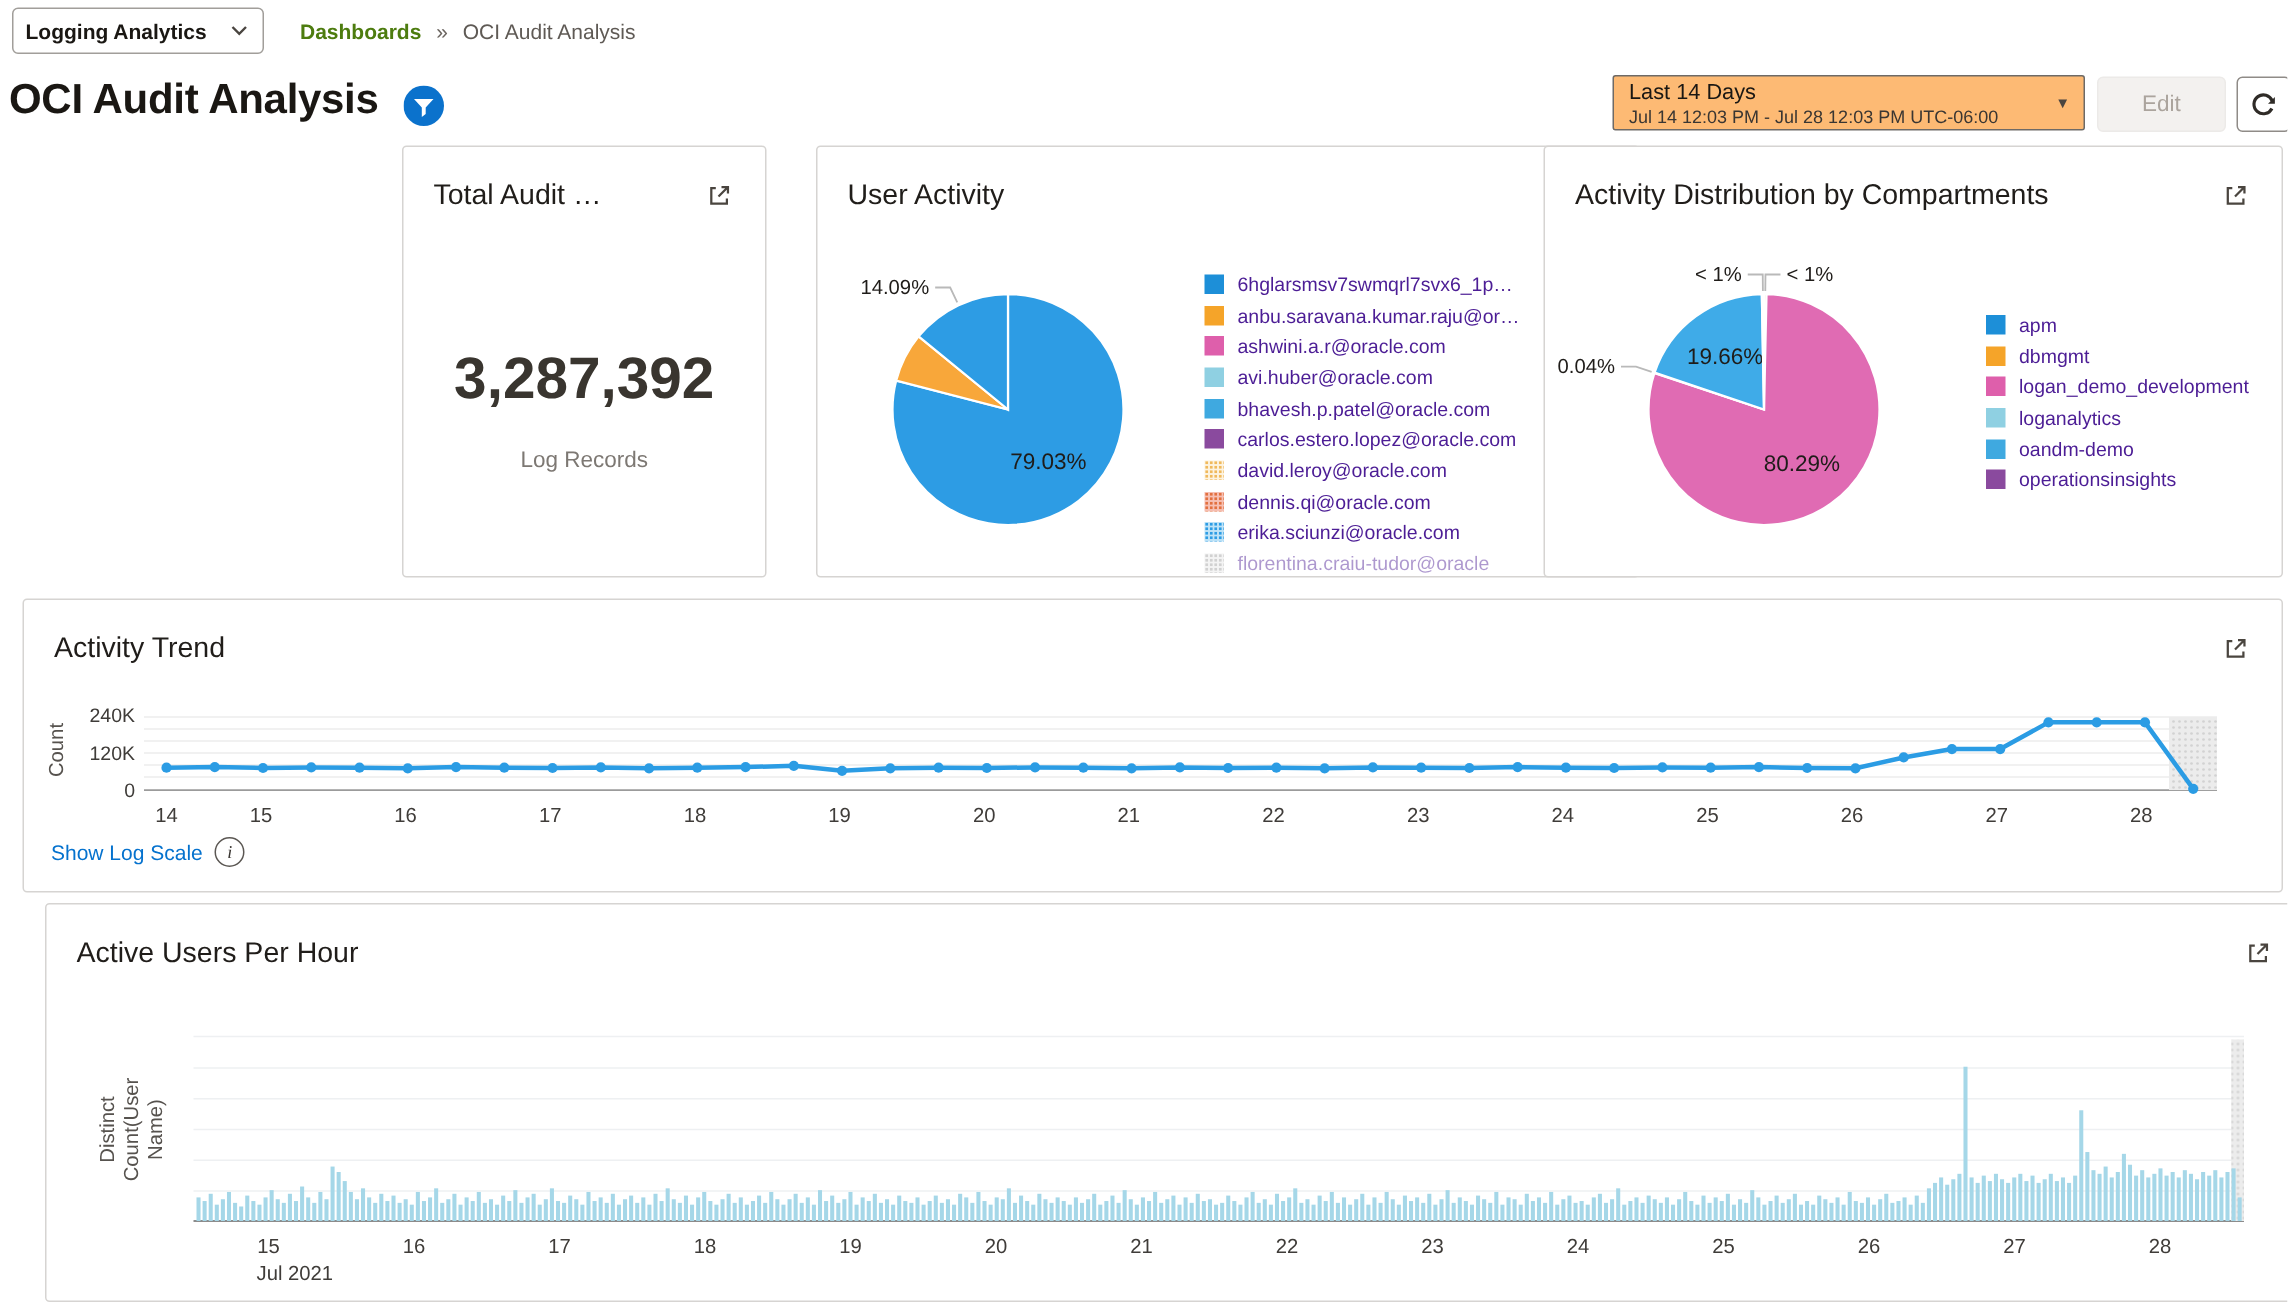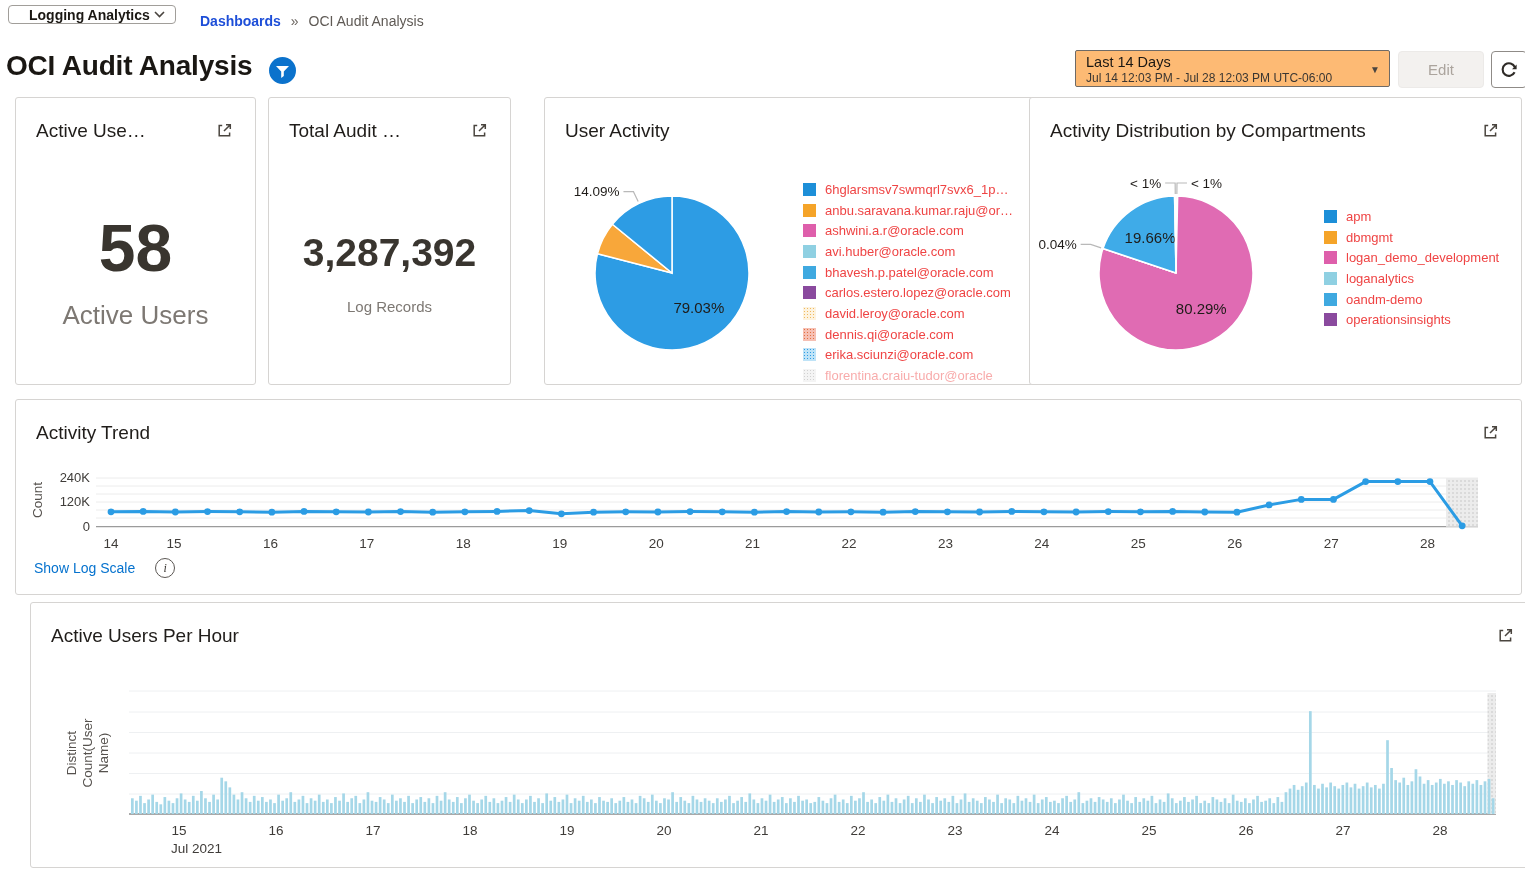--- a/index.html
+++ b/index.html
@@ -1,25 +1,25 @@
 <!DOCTYPE html>
 <html><head>
 <meta charset="utf-8">
 <style>
   html,body{margin:0;padding:0;background:#fff;}
   body{font-family:"Liberation Sans","DejaVu Sans",sans-serif;color:#201d1a;}
   .stage{position:relative;width:1525px;height:872px;background:#fff;overflow:hidden;}
   svg{font-family:inherit;}
 
   
-  .product-select{position:absolute;left:8px;top:5px;width:168px;height:19px;border:1px solid #a19e9a;border-radius:4px;
-    display:flex;align-items:center;justify-content:space-between;padding:0 10px 0 20px;box-sizing:border-box;cursor:pointer;background:#fff;}
+  .product-select{position:absolute;left:8px;top:5px;width:168px;height:31px;border:1px solid #a19e9a;border-radius:4px;
+    display:flex;align-items:center;justify-content:space-between;padding:0 10px 0 8px;box-sizing:border-box;cursor:pointer;background:#fff;}
   .product-select .lbl{font-size:14px;font-weight:700;color:#1a1713;}
   .breadcrumb{position:absolute;left:200px;top:13px;font-size:14px;}
-  .breadcrumb .link{color:#1d4ed8;font-weight:700;cursor:pointer;}
+  .breadcrumb .link{color:#4d7c0f;font-weight:700;cursor:pointer;}
   .breadcrumb .sep{color:#6b6560;margin:0 6px;}
   .breadcrumb .cur{color:#5f5a55;}
 
   
   .page-title{position:absolute;left:6px;top:50px;font-size:28px;font-weight:600;color:#1a1713;letter-spacing:-.2px;}
   .filter-btn{position:absolute;left:269px;top:57px;width:27px;height:27px;cursor:pointer;}
   .date-box{position:absolute;left:1075px;top:50px;width:315px;height:37px;border:1px solid #6e6a66;border-radius:2px;background:#fdba74;
     box-sizing:border-box;padding:3px 28px 0 10px;cursor:pointer;}
   .date-box .l1{font-size:14.5px;color:#1a1713;}
   .date-box .l2{font-size:12px;color:#3a3632;margin-top:1px;white-space:nowrap;}
@@ -35,29 +35,29 @@
     overflow:hidden;text-overflow:ellipsis;max-width:78%;}
   .ext-icon{position:absolute;top:24px;right:22px;width:17px;height:17px;cursor:pointer;}
 
   .kpi-value{position:absolute;left:0;right:0;text-align:center;font-weight:700;color:#39352f;}
   .kpi-caption{position:absolute;left:0;right:0;text-align:center;color:#7d7873;}
 
   
   .legend{position:absolute;}
   .legend .row{display:flex;align-items:center;height:20.7px;cursor:pointer;}
   .legend .sw{width:13px;height:13px;margin-right:9px;flex:0 0 13px;}
-  .legend .lbl{font-size:13px;color:#ef4444;white-space:nowrap;}
+  .legend .lbl{font-size:13px;color:#4c1d95;white-space:nowrap;}
   .legend .row.faded{opacity:.45;}
   .pattern-yellow{background:radial-gradient(#f0b95c 1px,#fdf3e0 1px);background-size:3px 3px;}
   .pattern-orange{background:radial-gradient(#e2703f 1px,#f6c0b4 1px);background-size:3px 3px;}
   .pattern-blue{background:radial-gradient(#2d9ce4 1px,#bfe3f7 1px);background-size:3px 3px;}
   .pattern-gray{background:radial-gradient(#9a9a9a 1px,#e8e8e8 1px);background-size:3px 3px;}
 
   .rot-label{position:absolute;transform:rotate(-90deg);color:#56524e;font-size:13.5px;text-align:center;line-height:16px;}
-  .log-link{position:absolute;left:18px;top:158px;font-size:14px;color:#0572ce;font-weight:500;cursor:pointer;display:flex;align-items:center;gap:12px;}
+  .log-link{position:absolute;left:18px;top:158px;font-size:14px;color:#0572ce;font-weight:500;cursor:pointer;display:flex;align-items:center;}
   .info-icon{display:inline-flex;width:18px;height:18px;border:1.4px solid #5b5753;border-radius:50%;margin-left:8px;
     align-items:center;justify-content:center;font-family:"Liberation Serif",serif;font-style:italic;font-size:12px;color:#3a3632;}
 </style>
 </head>
 <body>
 
 <div class="stage">
 
   <div class="product-select">
     <span class="lbl">Logging Analytics</span>
@@ -82,29 +82,20 @@
     <div class="caret">▼</div>
   </div>
   <div class="edit-btn">Edit</div>
   <div class="refresh-btn">
     <svg width="20" height="20" viewBox="0 0 20 20">
       <path d="M15.6 12.3 A6.3 6.3 0 1 1 15.8 7.2" fill="none" stroke="#2f2b27" stroke-width="2.1"></path>
       <path d="M17.6 4.6 v4.6 h-4.6 z" fill="#2f2b27"></path>
     </svg>
   </div>
 
-  <div class="card" style="left:15px;top:97px;width:241px;height:288px;">
-    <h3>Active Use…</h3>
-    <svg class="ext-icon" viewBox="0 0 17 17">
-      <path d="M6.2 3.4H3.2v10.4h10.4V10.4" fill="none" stroke="#4a453f" stroke-width="1.5"></path>
-      <path d="M8 9 L14.3 2.7 M10 2.7h4.3v4.3" fill="none" stroke="#4a453f" stroke-width="1.5"></path>
-    </svg>
-    <div class="kpi-value" style="top:112px;font-size:66px;">58</div>
-    <div class="kpi-caption" style="top:202px;font-size:26px;">Active Users</div>
-  </div>
 
   <div class="card" style="left:268px;top:97px;width:243px;height:288px;">
     <h3>Total Audit …</h3>
     <svg class="ext-icon" viewBox="0 0 17 17">
       <path d="M6.2 3.4H3.2v10.4h10.4V10.4" fill="none" stroke="#4a453f" stroke-width="1.5"></path>
       <path d="M8 9 L14.3 2.7 M10 2.7h4.3v4.3" fill="none" stroke="#4a453f" stroke-width="1.5"></path>
     </svg>
     <div class="kpi-value" style="top:133px;font-size:39px;">3,287,392</div>
     <div class="kpi-caption" style="top:200px;font-size:15px;">Log Records</div>
   </div>

